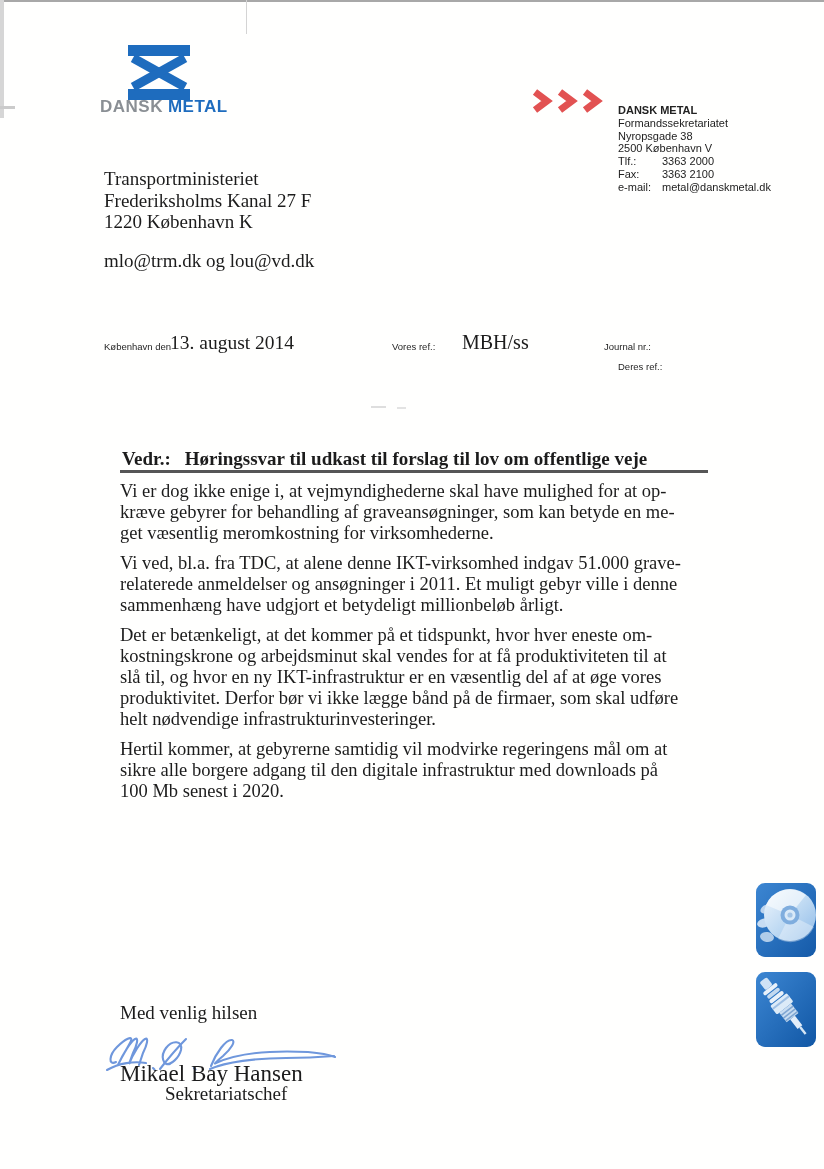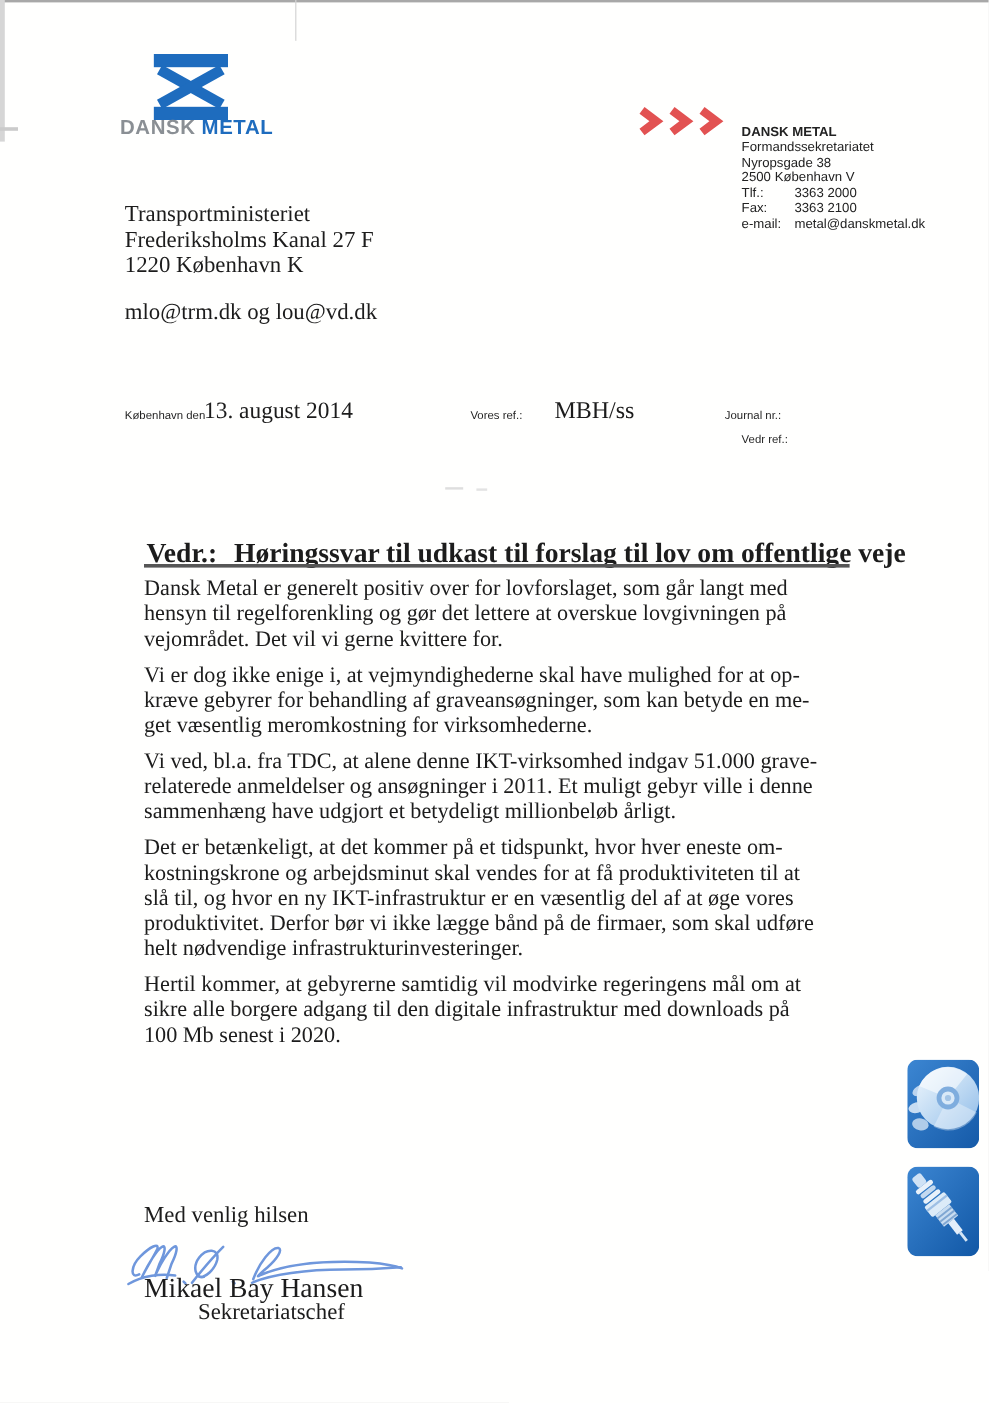--- a/index.html
+++ b/index.html
@@ -34,21 +34,21 @@
   
   .tinylabel{font-family:"Liberation Sans", sans-serif;font-size:9.5px;color:#1f1f1f;}
   .ref-place{position:absolute;left:104px;top:341px;}
   .ref-date{position:absolute;left:170px;top:332px;font-size:19.5px;}
   .ref-ourlab{position:absolute;left:392px;top:341px;}
   .ref-ourval{position:absolute;left:462px;top:331px;font-size:20px;}
   .ref-journal{position:absolute;left:604px;top:341px;}
   .ref-deres{position:absolute;left:618px;top:361px;}
 
   
-  .subject{position:absolute;left:122px;top:448px;font-size:23px;font-weight:bold;white-space:nowrap;}
+  .subject{position:absolute;left:122px;top:448px;font-size:19px;font-weight:bold;white-space:nowrap;}
   .subject .sub-text{margin-left:14px;}
   .subject-rule{position:absolute;left:120px;top:470px;width:588px;height:2.5px;background:#565656;}
 
   
   .body-text{position:absolute;left:120px;top:481px;width:640px;font-size:18.5px;line-height:21px;}
   .body-text p{margin:0 0 9px 0;white-space:pre;}
 
   
   .salutation{position:absolute;left:120px;top:1002px;font-size:19px;}
   .signature{position:absolute;left:104px;top:1028px;}
@@ -111,31 +111,28 @@
   <div class="recipient">Transportministeriet
 Frederiksholms Kanal 27 F
 1220 København K</div>
   <div class="recip-email">mlo@trm.dk og lou@vd.dk</div>
 
   <div class="tinylabel ref-place">København den</div>
   <div class="ref-date">13. august 2014</div>
   <div class="tinylabel ref-ourlab">Vores ref.:</div>
   <div class="ref-ourval">MBH/ss</div>
   <div class="tinylabel ref-journal">Journal nr.:</div>
-  <div class="tinylabel ref-deres">Vedr ref.:</div>
+  <div class="tinylabel ref-deres">Deres ref.:</div>
 
   <div class="subject">
     <span>Vedr.:</span><span class="sub-text">Høringssvar til udkast til forslag til lov om offentlige veje</span>
   </div>
   <div class="subject-rule"></div>
 
   <div class="body-text">
-    <p>Dansk Metal er generelt positiv over for lovforslaget, som går langt med
-hensyn til regelforenkling og gør det lettere at overskue lovgivningen på
-vejområdet. Det vil vi gerne kvittere for.</p>
     <p>Vi er dog ikke enige i, at vejmyndighederne skal have mulighed for at op-
 kræve gebyrer for behandling af graveansøgninger, som kan betyde en me-
 get væsentlig meromkostning for virksomhederne.</p>
     <p>Vi ved, bl.a. fra TDC, at alene denne IKT-virksomhed indgav 51.000 grave-
 relaterede anmeldelser og ansøgninger i 2011. Et muligt gebyr ville i denne
 sammenhæng have udgjort et betydeligt millionbeløb årligt.</p>
     <p>Det er betænkeligt, at det kommer på et tidspunkt, hvor hver eneste om-
 kostningskrone og arbejdsminut skal vendes for at få produktiviteten til at
 slå til, og hvor en ny IKT-infrastruktur er en væsentlig del af at øge vores
 produktivitet. Derfor bør vi ikke lægge bånd på de firmaer, som skal udføre

